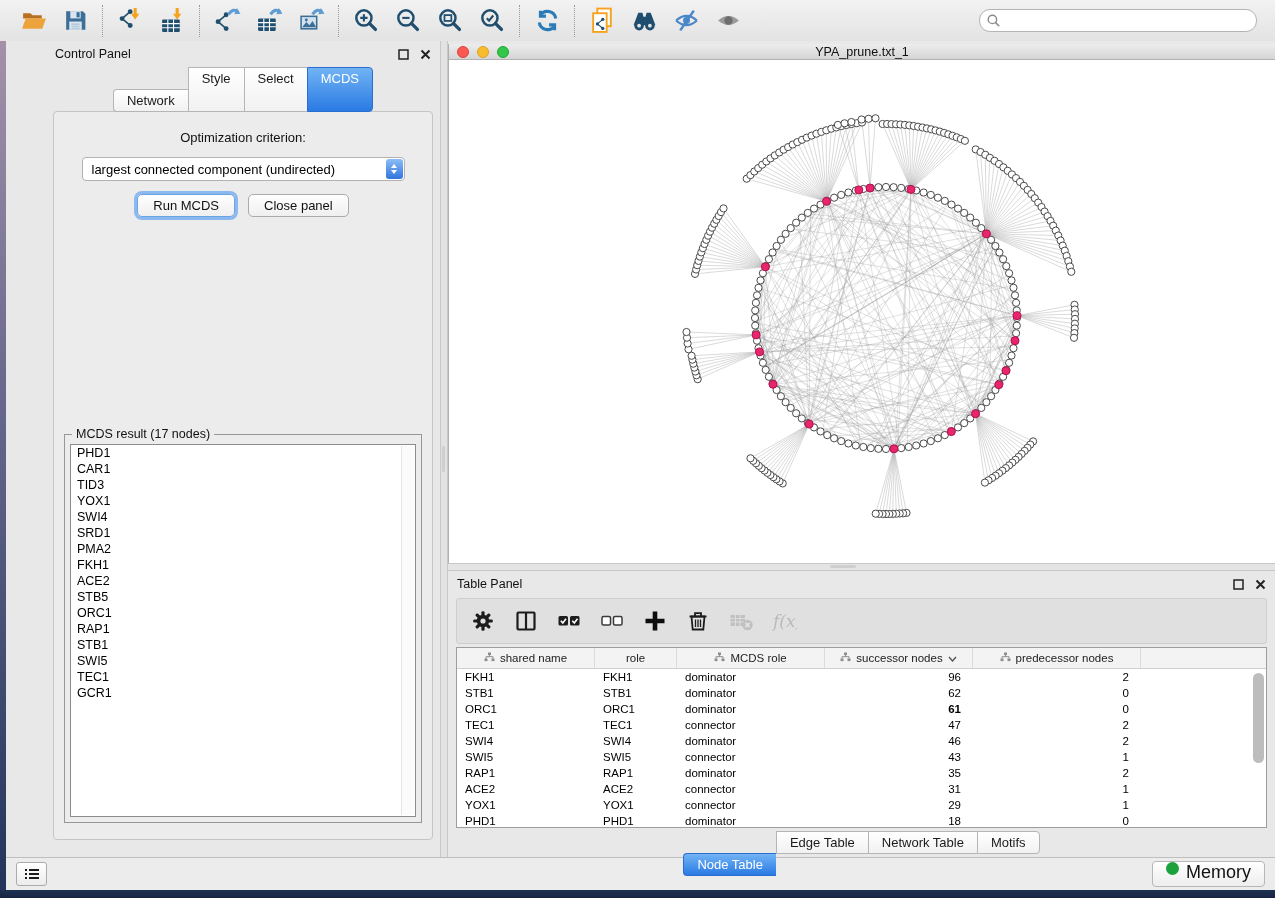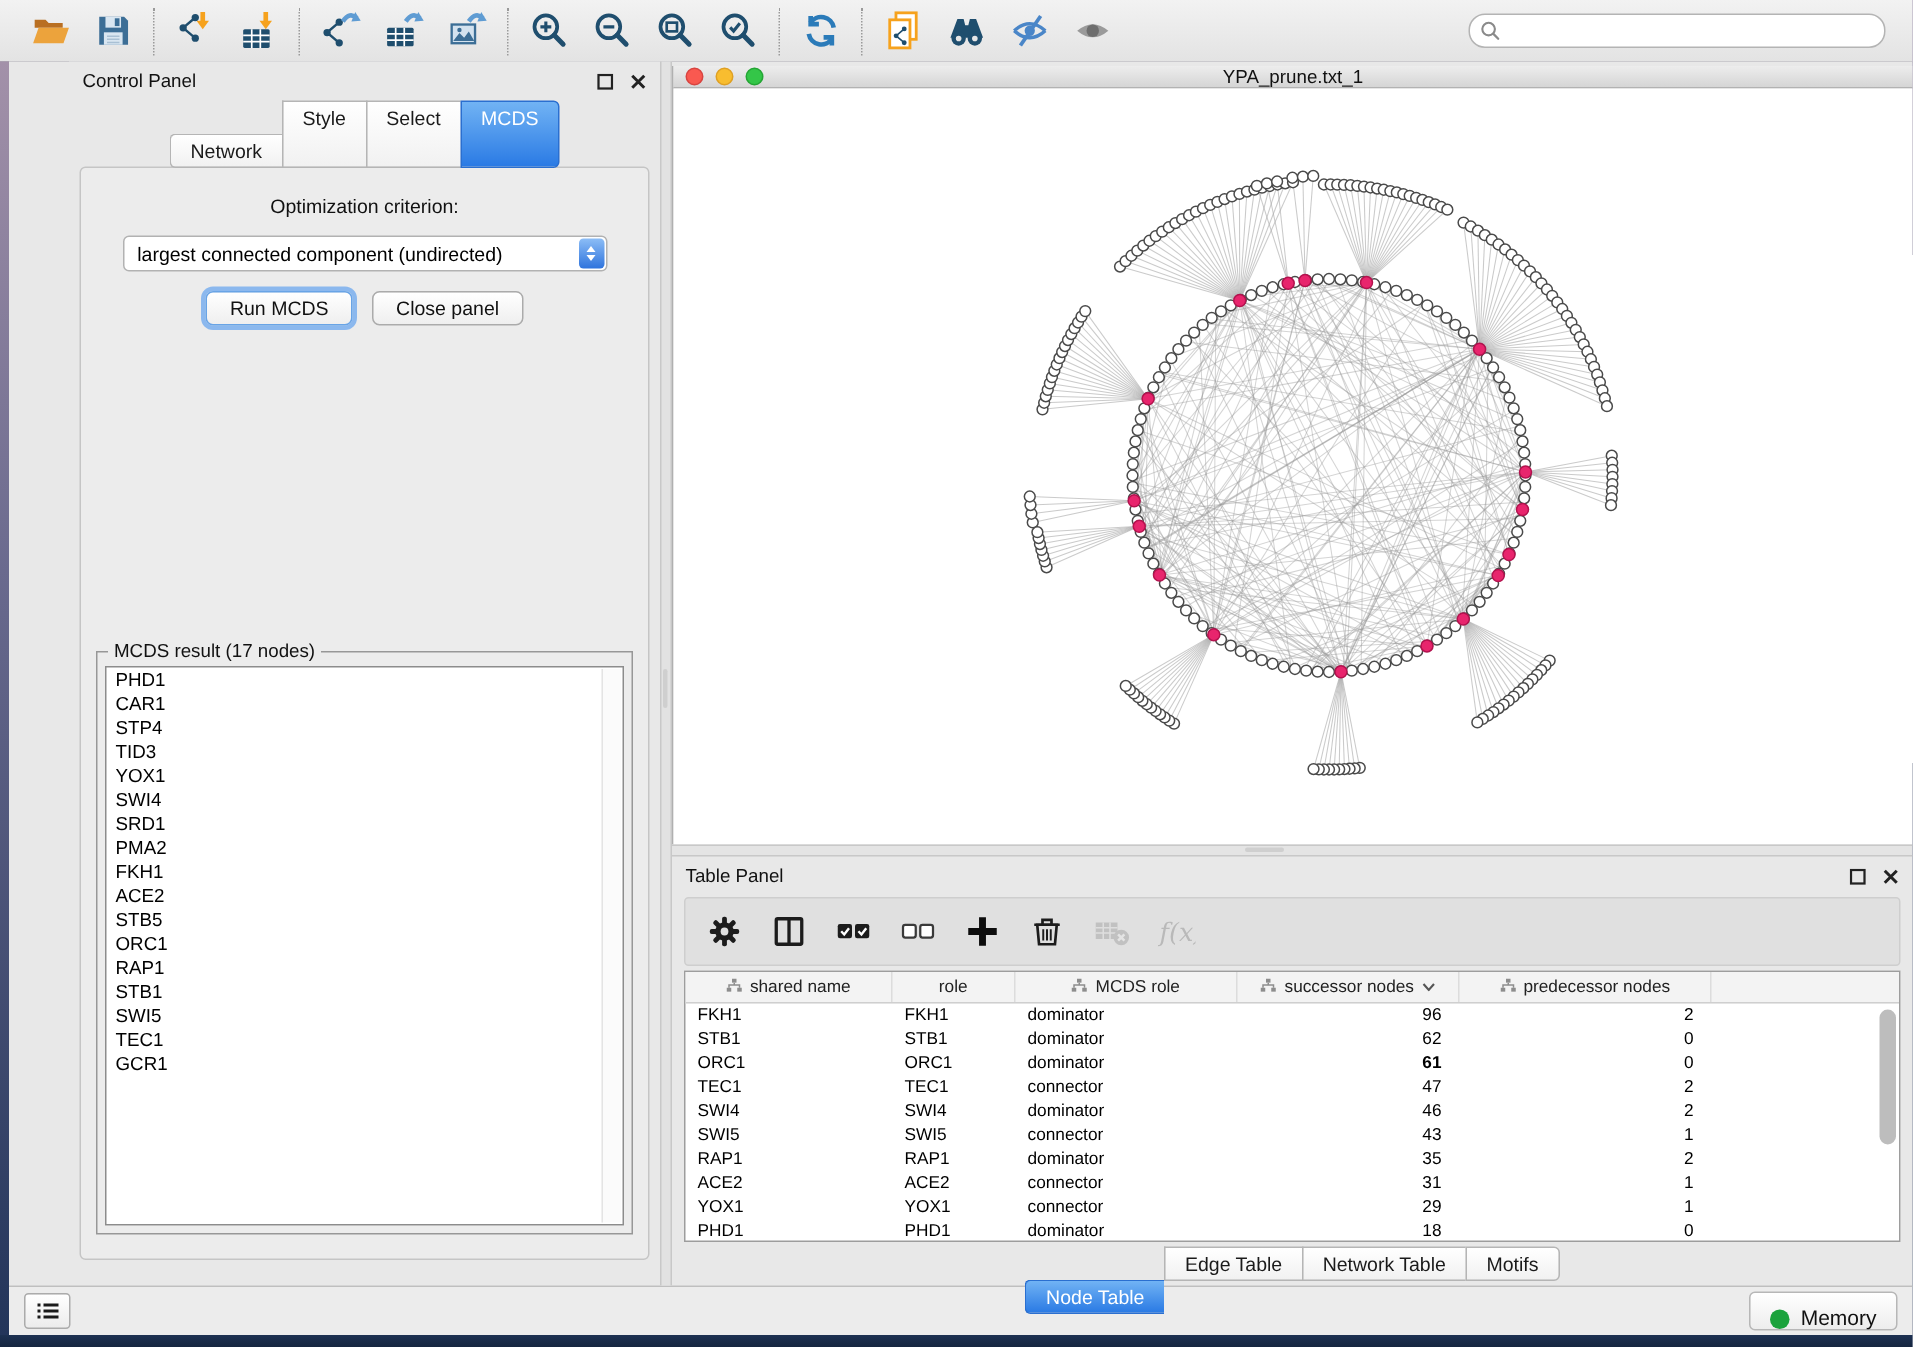--- a/index.html
+++ b/index.html
@@ -86,21 +86,21 @@
   .td{box-sizing:border-box;padding-left:8px;white-space:nowrap;overflow:hidden;}
   .td.num{text-align:right;padding-left:0;padding-right:12px;}
   .tscroll{position:absolute;top:2px;bottom:2px;right:2px;width:11px;}
   .tthumb{position:absolute;top:2px;left:0;width:11px;height:90px;background:#bdbdbd;border-radius:6px;}
   .tp-tabs{height:26px;display:flex;justify-content:center;align-items:flex-start;padding-top:3px;flex:none;}
   
   .status-bar{height:32px;background:#ececec;border-top:1px solid #bfbfbf;display:flex;align-items:center;padding:0 10px;flex:none;}
   .list-btn{width:29px;height:22px;background:linear-gradient(#fff,#ececec);border:1px solid #ababab;border-radius:3px;
     display:flex;align-items:center;justify-content:center;}
   .memory-btn{margin-left:auto;height:24px;background:linear-gradient(#ffffff,#ededed);border:1px solid #b7b7b7;
-    border-radius:4px;display:flex;align-items:flex-end;gap:7px;padding:0 13px;font-size:14px;color:#111;}
+    border-radius:4px;display:flex;align-items:flex-start;gap:7px;padding:0 13px;font-size:18px;color:#111;}
   .mem-dot{width:13px;height:13px;border-radius:50%;}
   .desk-bottom{position:absolute;left:0;right:0;bottom:0;height:8px;background:linear-gradient(#1d3152,#152540);}
 </style>
 </head>
 <body>
 
 <div class="toolbar">
   <div id="tb-groups" style="display:flex;align-items:center;">
       <div class="tb-group">
         <span class="tb-icon">
@@ -316,21 +316,20 @@
           </div>
           <div class="cp-buttons">
             <button class="btn focused">Run MCDS</button>
             <button class="btn">Close panel</button>
           </div>
           <div class="mcds-group">
             <span class="mcds-legend">MCDS result (17 nodes)</span>
             <div class="mcds-list" id="mcds-list">
               <div class="mcds-item">PHD1</div>
                 <div class="mcds-item">CAR1</div>
-                <div class="mcds-item">STP4</div>
                 <div class="mcds-item">TID3</div>
                 <div class="mcds-item">YOX1</div>
                 <div class="mcds-item">SWI4</div>
                 <div class="mcds-item">SRD1</div>
                 <div class="mcds-item">PMA2</div>
                 <div class="mcds-item">FKH1</div>
                 <div class="mcds-item">ACE2</div>
                 <div class="mcds-item">STB5</div>
                 <div class="mcds-item">ORC1</div>
                 <div class="mcds-item">RAP1</div>

